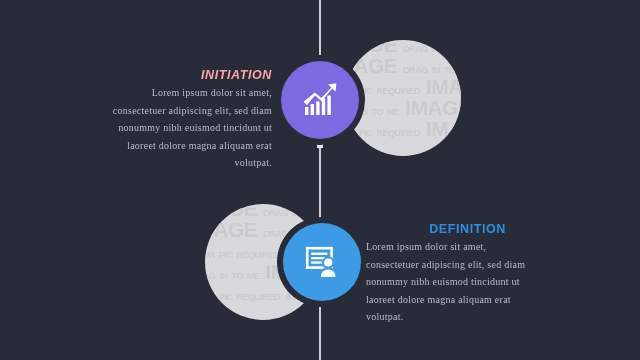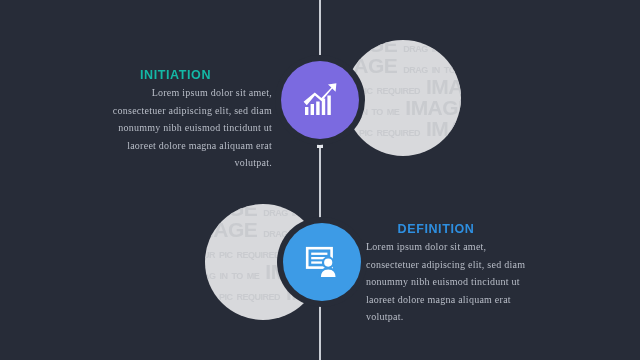--- a/index.html
+++ b/index.html
@@ -119,21 +119,21 @@
         <rect x="5" y="27" width="3.4" height="8"></rect>
         <rect x="10.6" y="24" width="3.4" height="11"></rect>
         <rect x="16.2" y="21.5" width="3.4" height="13.5"></rect>
         <rect x="21.8" y="18.5" width="3.4" height="16.5"></rect>
         <rect x="27.4" y="15.5" width="3.4" height="19.5"></rect>
         <path d="M3.6 21.8 L14.8 12.4 L21.4 18.0 L31.4 7.6 L28.0 4.4 L36.4 3.2 L35.6 11.8 L32.2 8.6 L21.6 21.2 L14.9 15.6 L6.8 25.2 Z"></path>
       </g>
     </svg>
   </div>
 
-  <div class="block-title" style="left:140px; top:68px; width:132px; color:#14b8a6;">INITIATION</div>
+  <div class="block-title" style="left:140px; top:68px; width:132px; text-align:right; color:#fca5a5;font-style:italic;">INITIATION</div>
   <div class="block-body" style="left:112px; top:84px; width:160px; text-align:right;">Lorem ipsum dolor sit amet, consectetuer adipiscing elit, sed diam nonummy nibh euismod tincidunt ut laoreet dolore magna aliquam erat volutpat.</div>
 
   <div class="img-circle" style="left:205px; top:204px; width:116px; height:116px;">
     <div class="ph-text">
       <span class="ph-big">IMAGE</span>
       <span class="ph-small">DRAG IN TO ME</span>
       <span class="ph-big">IMAGE</span>
       <span class="ph-small">DRAG IN TO ME</span>
       <span class="ph-small">YOUR PIC REQUIRED</span>
       <span class="ph-big">IMAGE</span>
@@ -154,16 +154,16 @@
         <rect x="9.2" y="15.0" width="16.2" height="2.3"></rect>
         <rect x="9.2" y="19.4" width="11.0" height="2.3"></rect>
       </g>
       <g fill="#ffffff" stroke="#3d9be6" stroke-width="2.2">
         <circle cx="26.2" cy="20.6" r="5.2"></circle>
         <path d="M17.6 36.0 C17.6 29.4 21.4 26.4 26.2 26.4 C31.0 26.4 34.8 29.4 34.8 36.0 Z"></path>
       </g>
     </svg>
   </div>
 
-  <div class="block-title" style="left:366px; top:222px; width:140px; text-align:center; color:#2e8fe0;">DEFINITION</div>
+  <div class="block-title" style="left:366px; top:222px; width:140px; text-align:right; color:#2e8fe0;">DEFINITION</div>
   <div class="block-body" style="left:366px; top:238px; width:160px; text-align:left;">Lorem ipsum dolor sit amet, consectetuer adipiscing elit, sed diam nonummy nibh euismod tincidunt ut laoreet dolore magna aliquam erat volutpat.</div>
 
 </div>
 
 </body></html>

